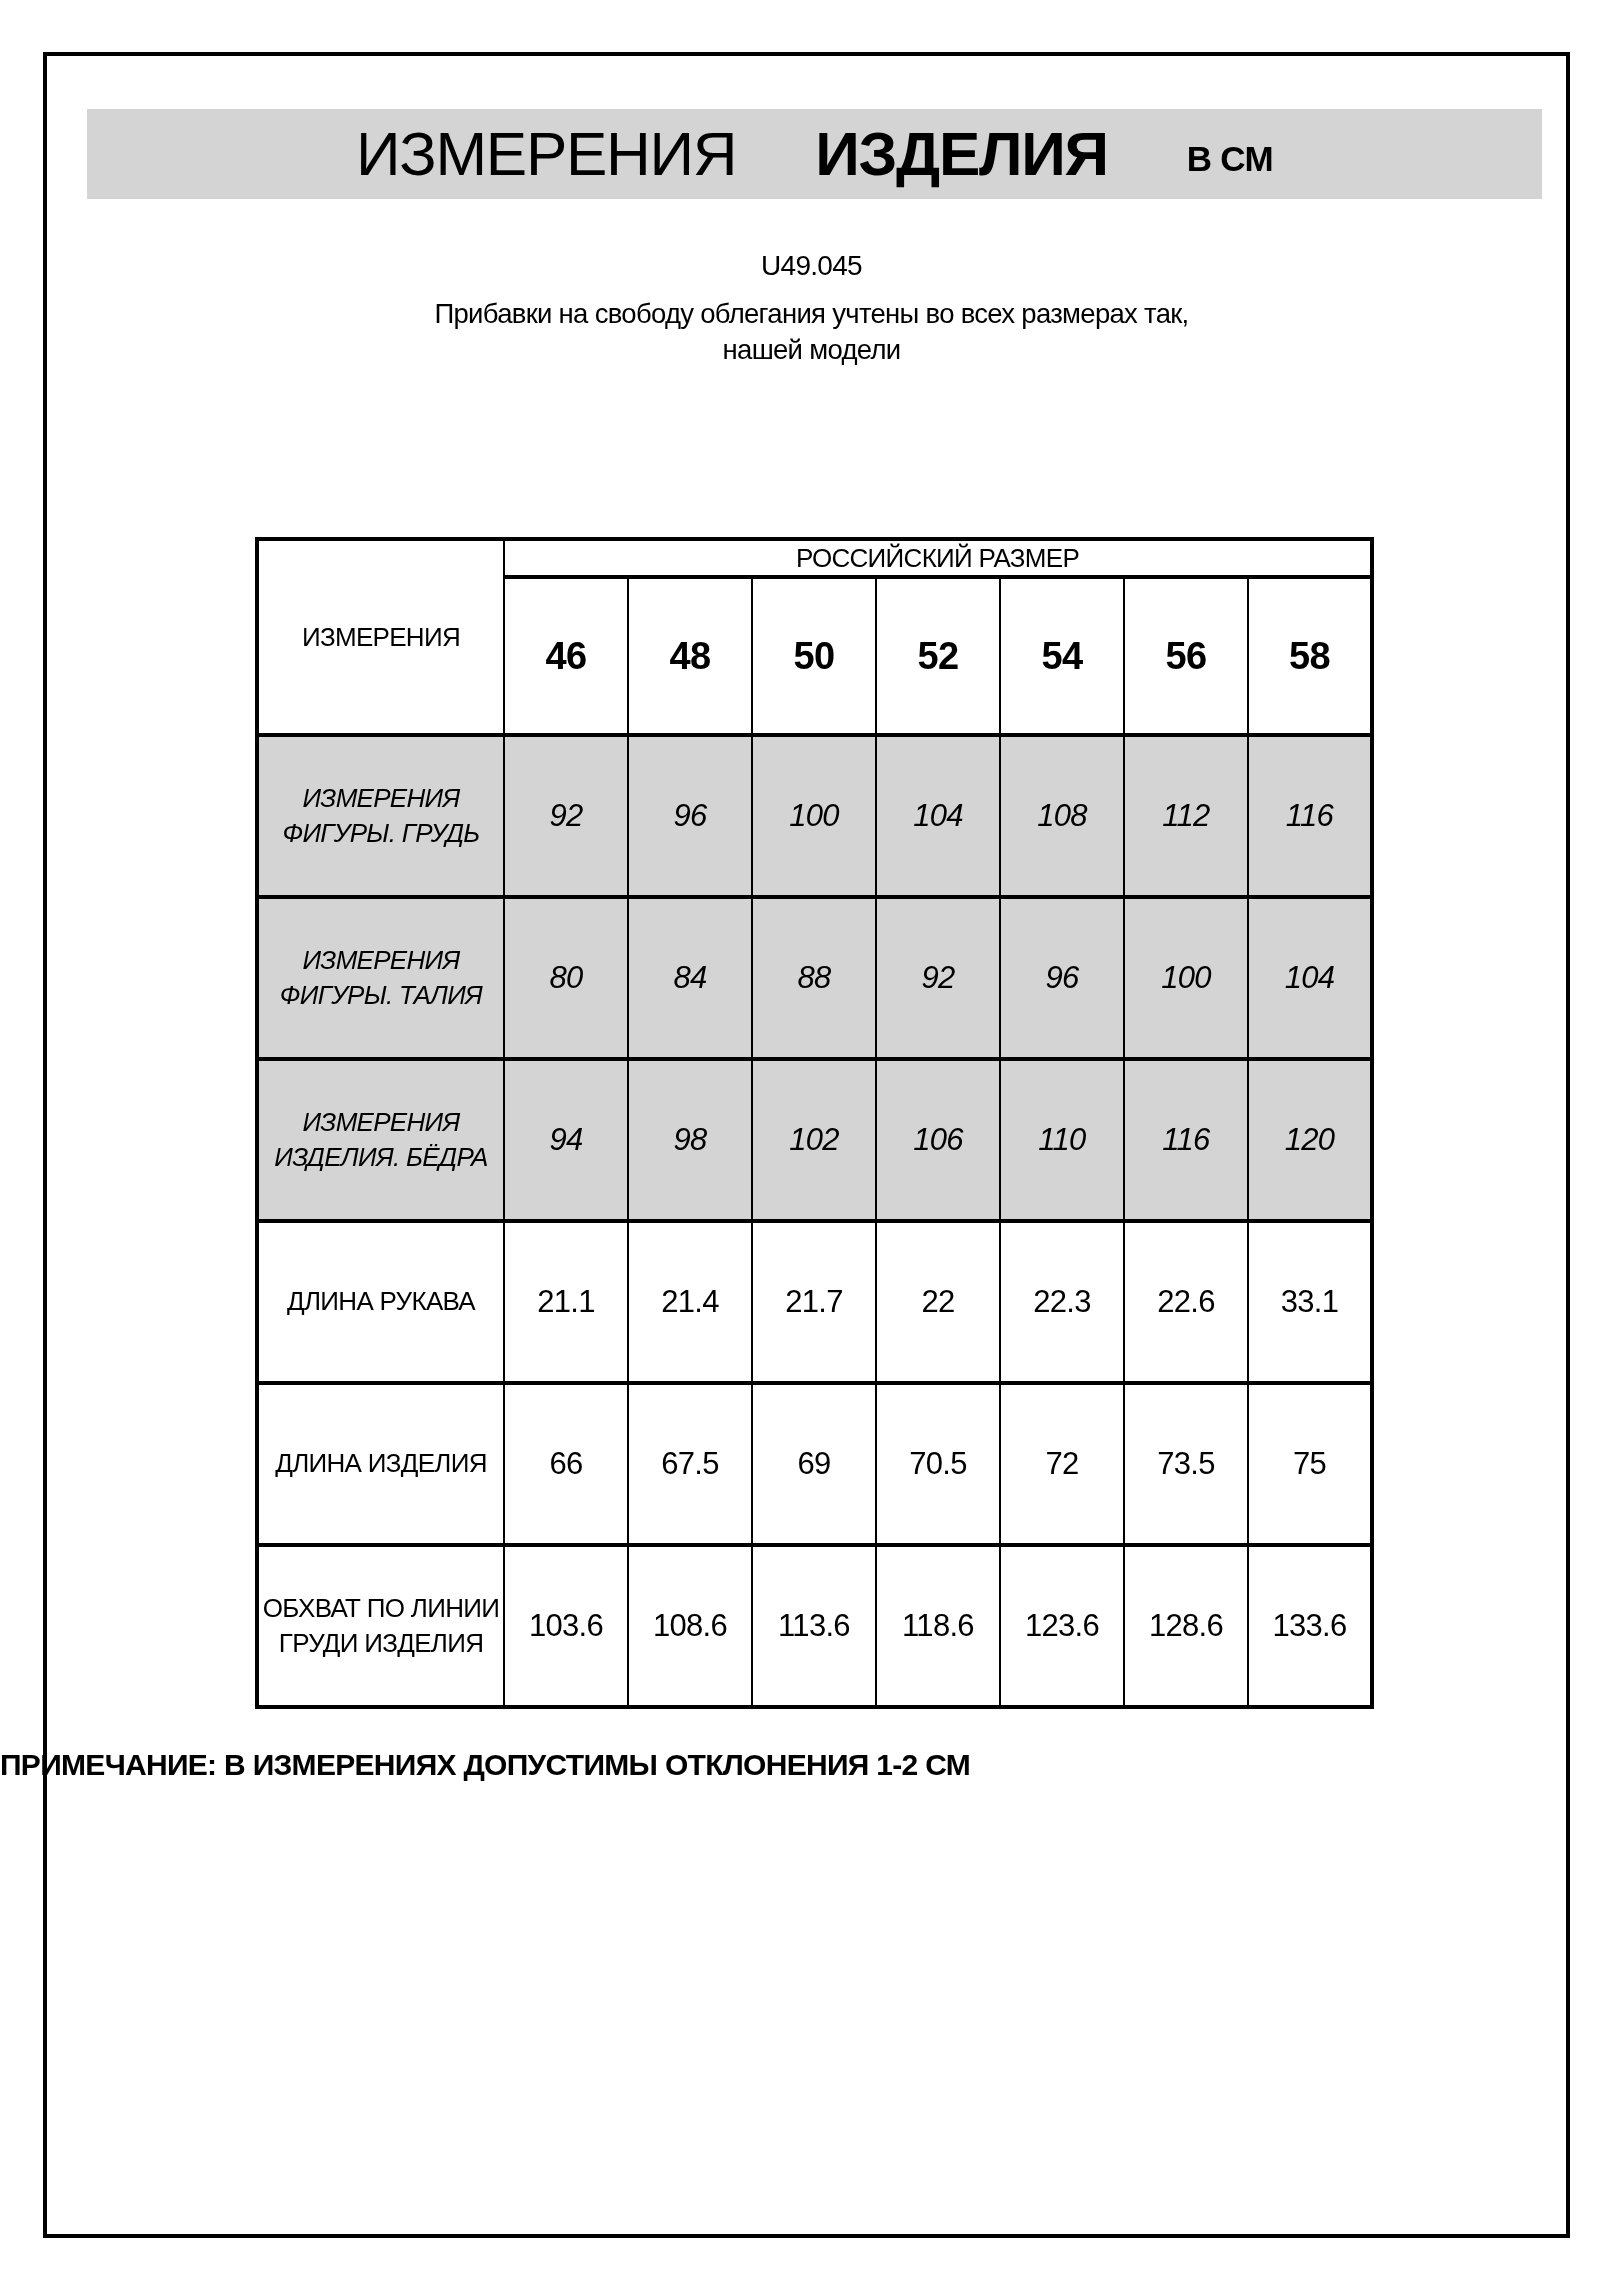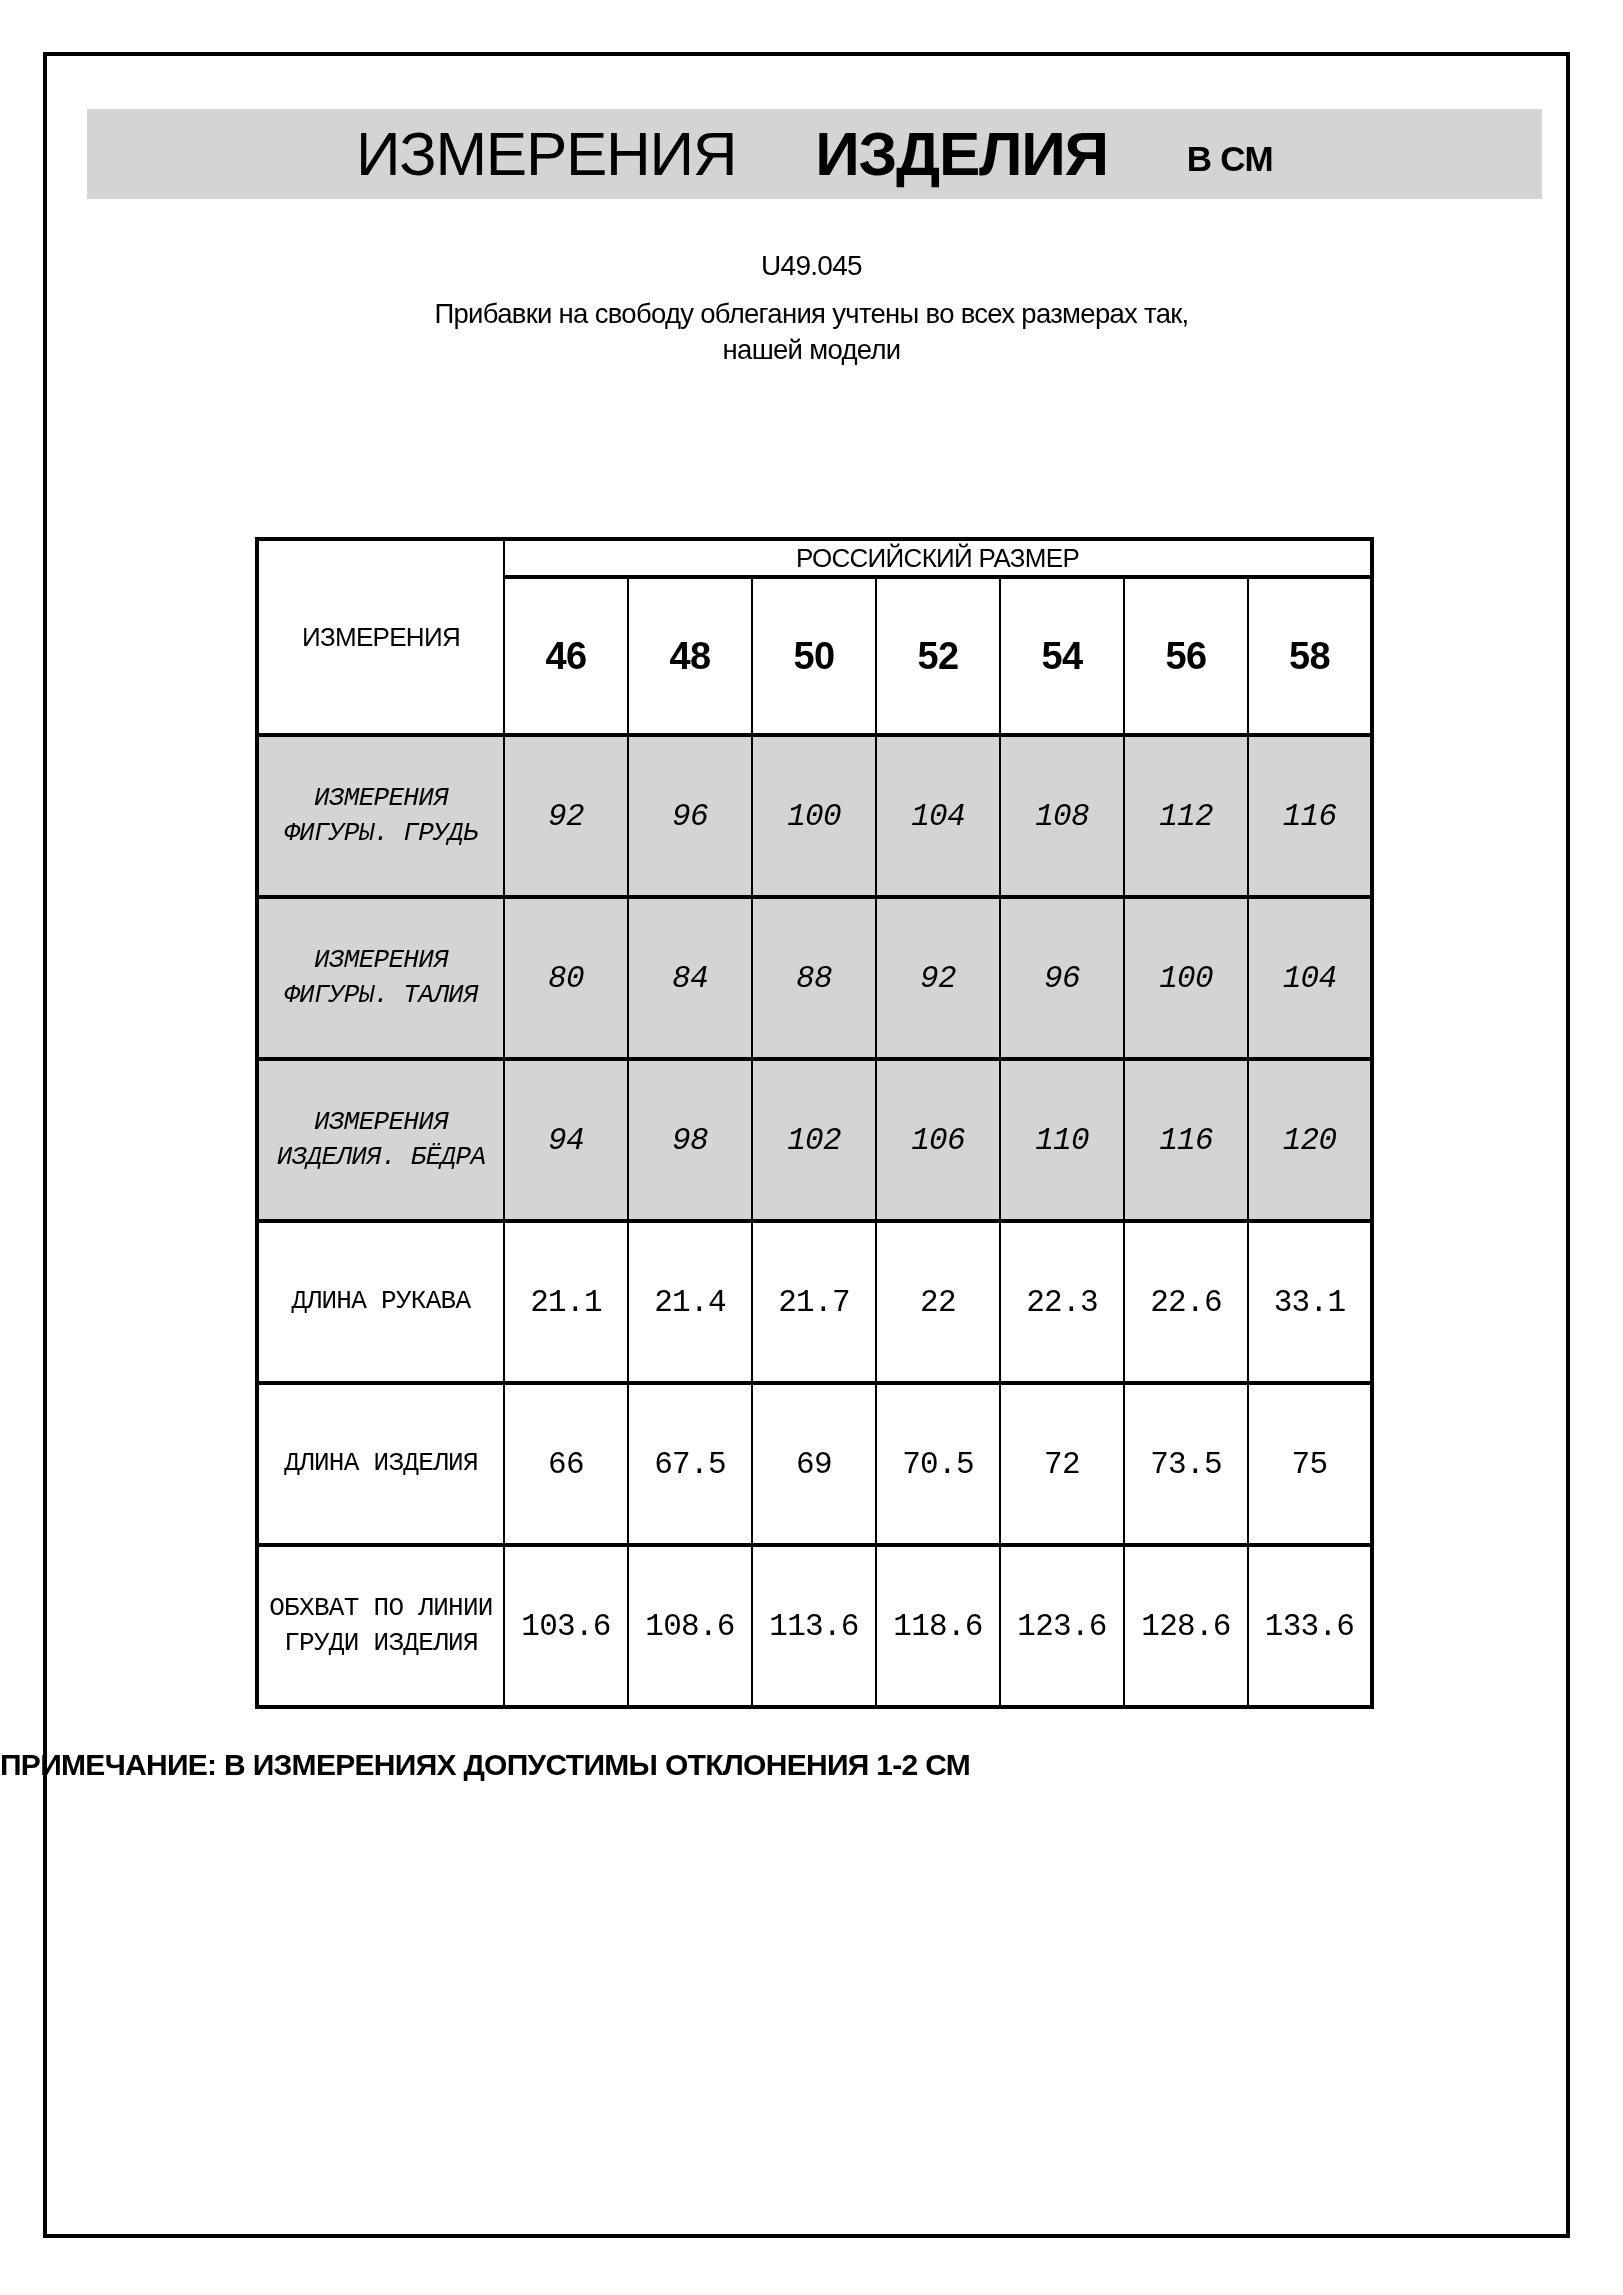--- a/index.html
+++ b/index.html
@@ -44,21 +44,21 @@
   table.size-table td {
     border-left: 2.6px solid #000; border-right: 2.6px solid #000;
     border-top: 4.6px solid #000; border-bottom: 4.6px solid #000;
     text-align: center; vertical-align: middle;
     padding: 0;
   }
   td.corner { width: 247px; font-size: 26px; letter-spacing: -0.7px; }
   td.hdr-group { height: 38px; font-size: 26px; letter-spacing: -0.7px; margin-left: 41px; }
   tr.hdr-sizes { height: 158px; }
   td.hdr-size { width: 124px; font-size: 38px; font-weight: 700; letter-spacing: -0.7px; }
-  tr.data-row { height: 162px; font-family: Liberation Mono, monospace; }
+  tr.data-row { height: 162px; }
   td.c-label { font-size: 26px; line-height: 1.35; padding: 0 19.6px; letter-spacing: -0.7px; }
   td.c-val { font-size: 31px; letter-spacing: -0.7px; }
   tr.shaded td { background: #d4d4d4; font-style: italic; }
   .note {
     position: absolute; left: 0; top: 1748px; width: 100%;
     text-align: left; font-weight: 700; font-size: 30px; letter-spacing: -0.7px;
   }
 </style>
 </head>
 <body>

